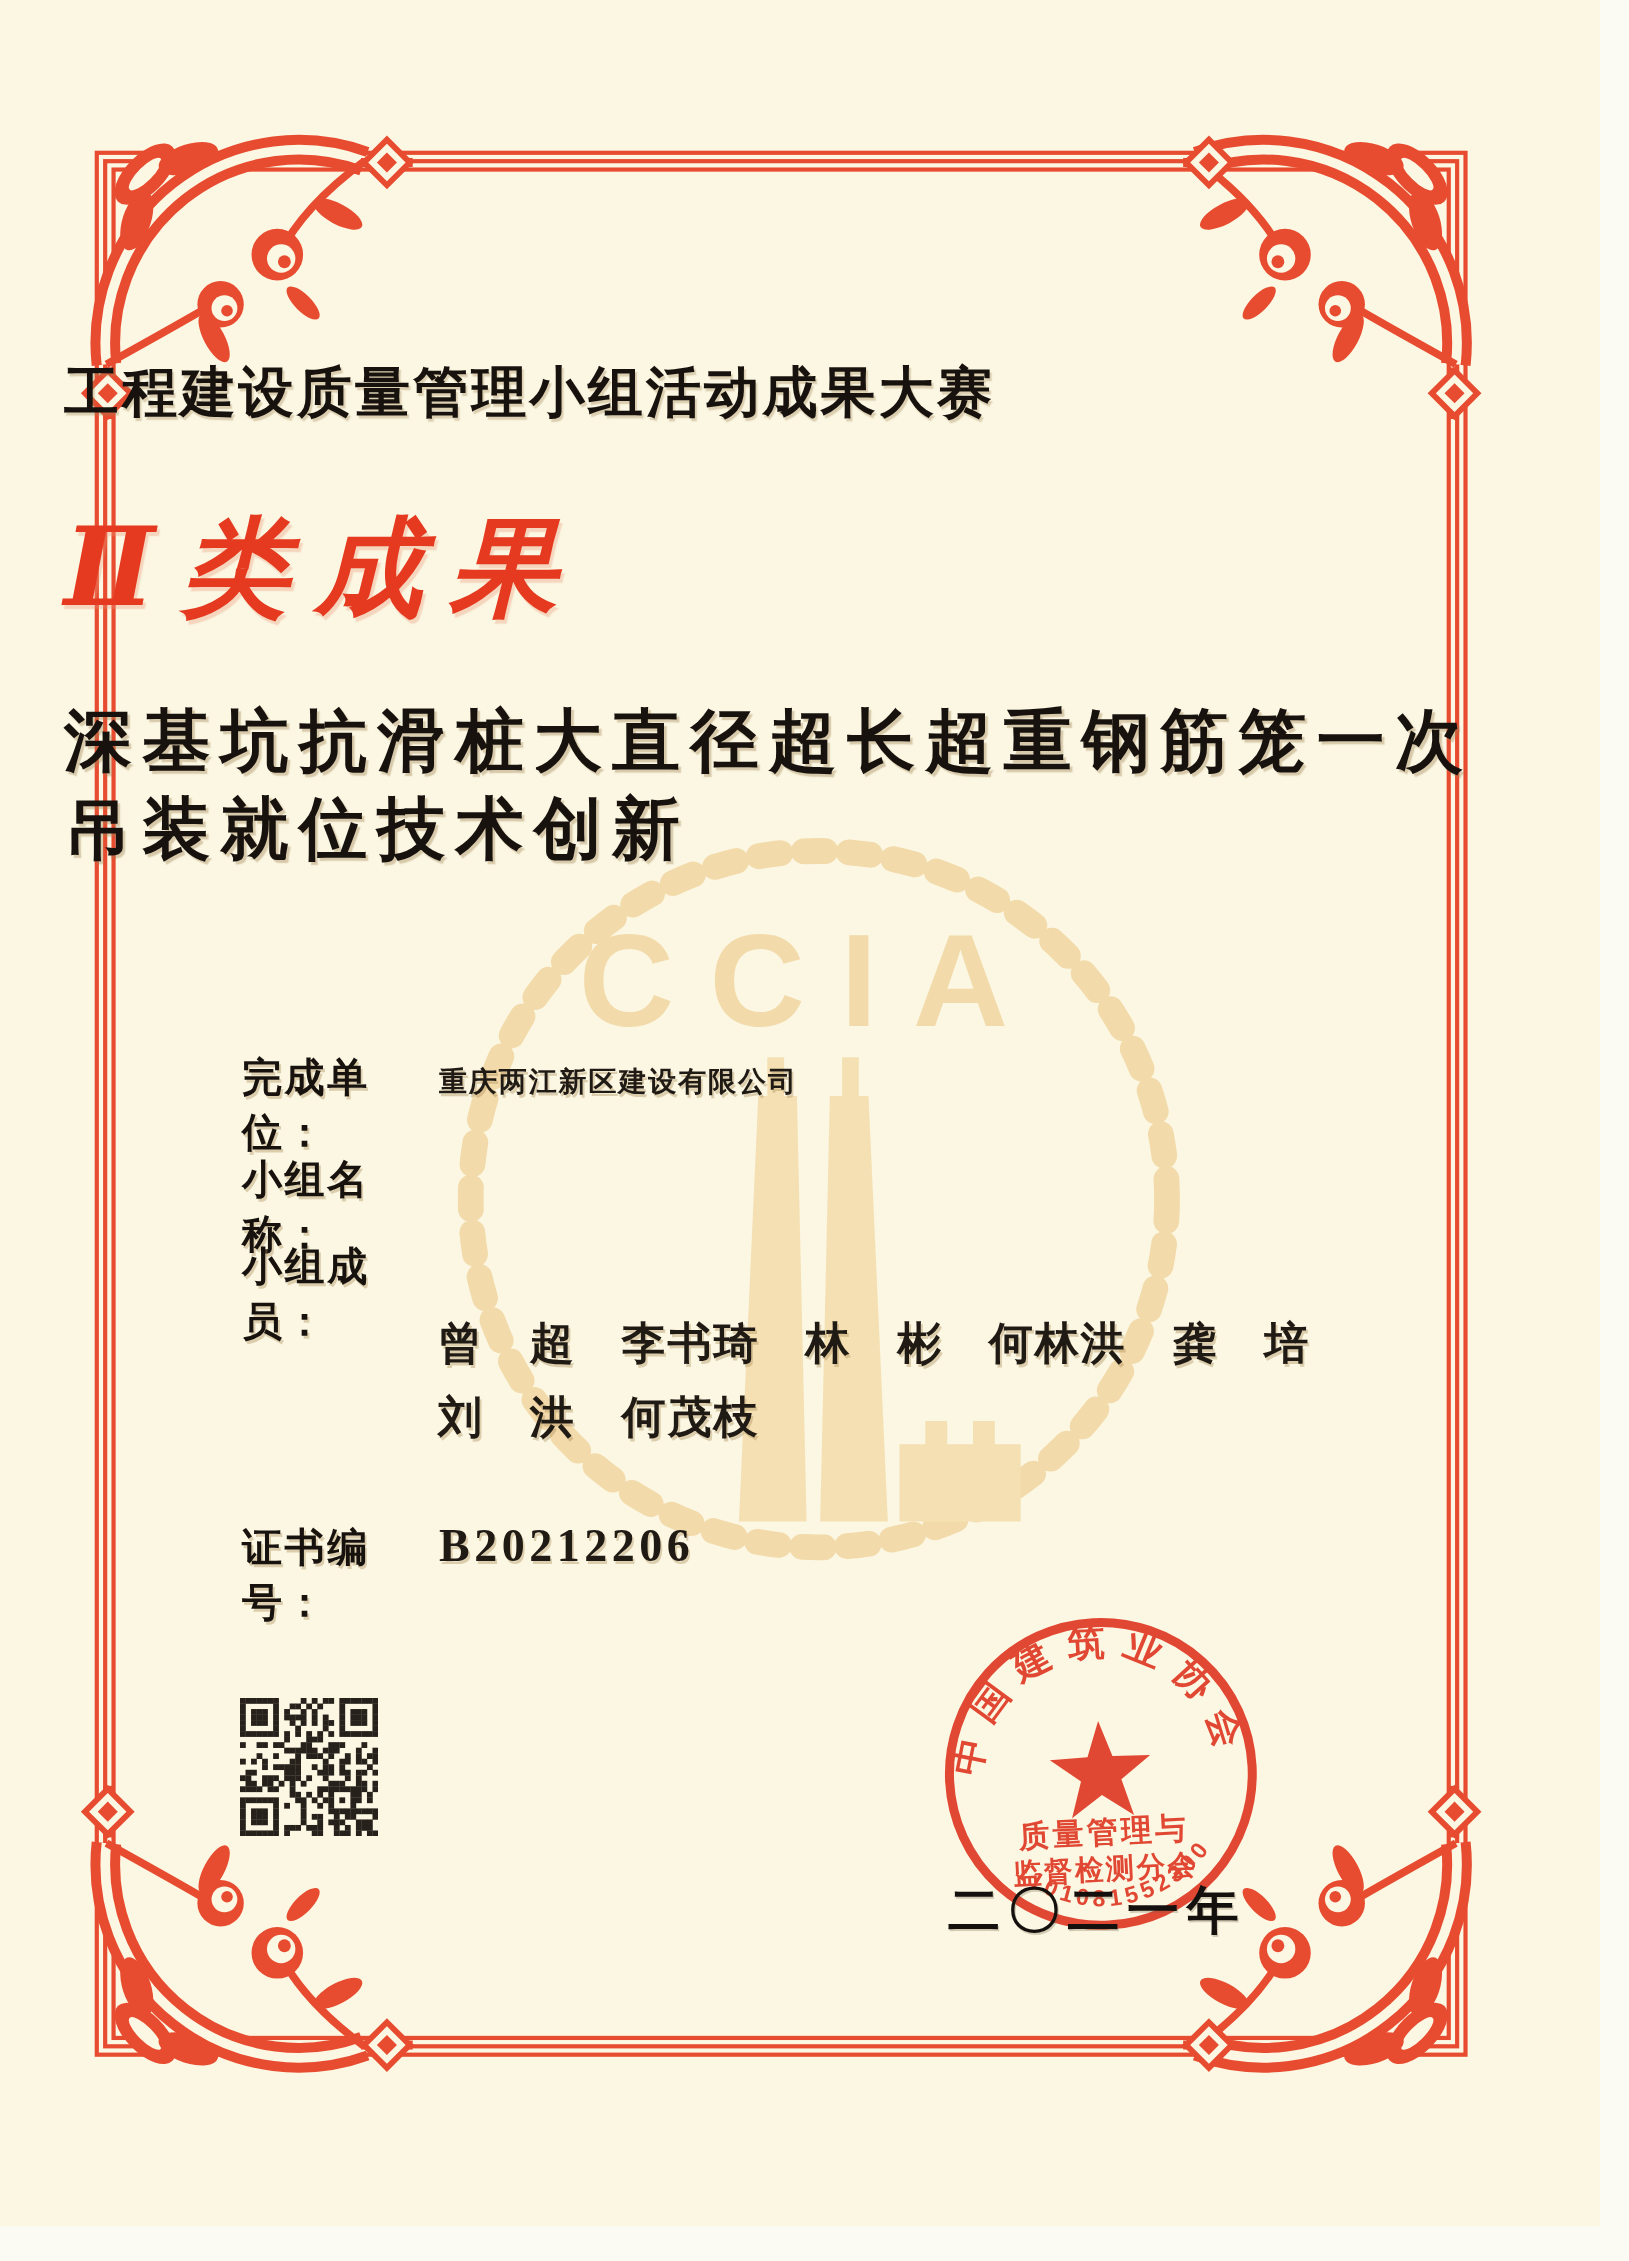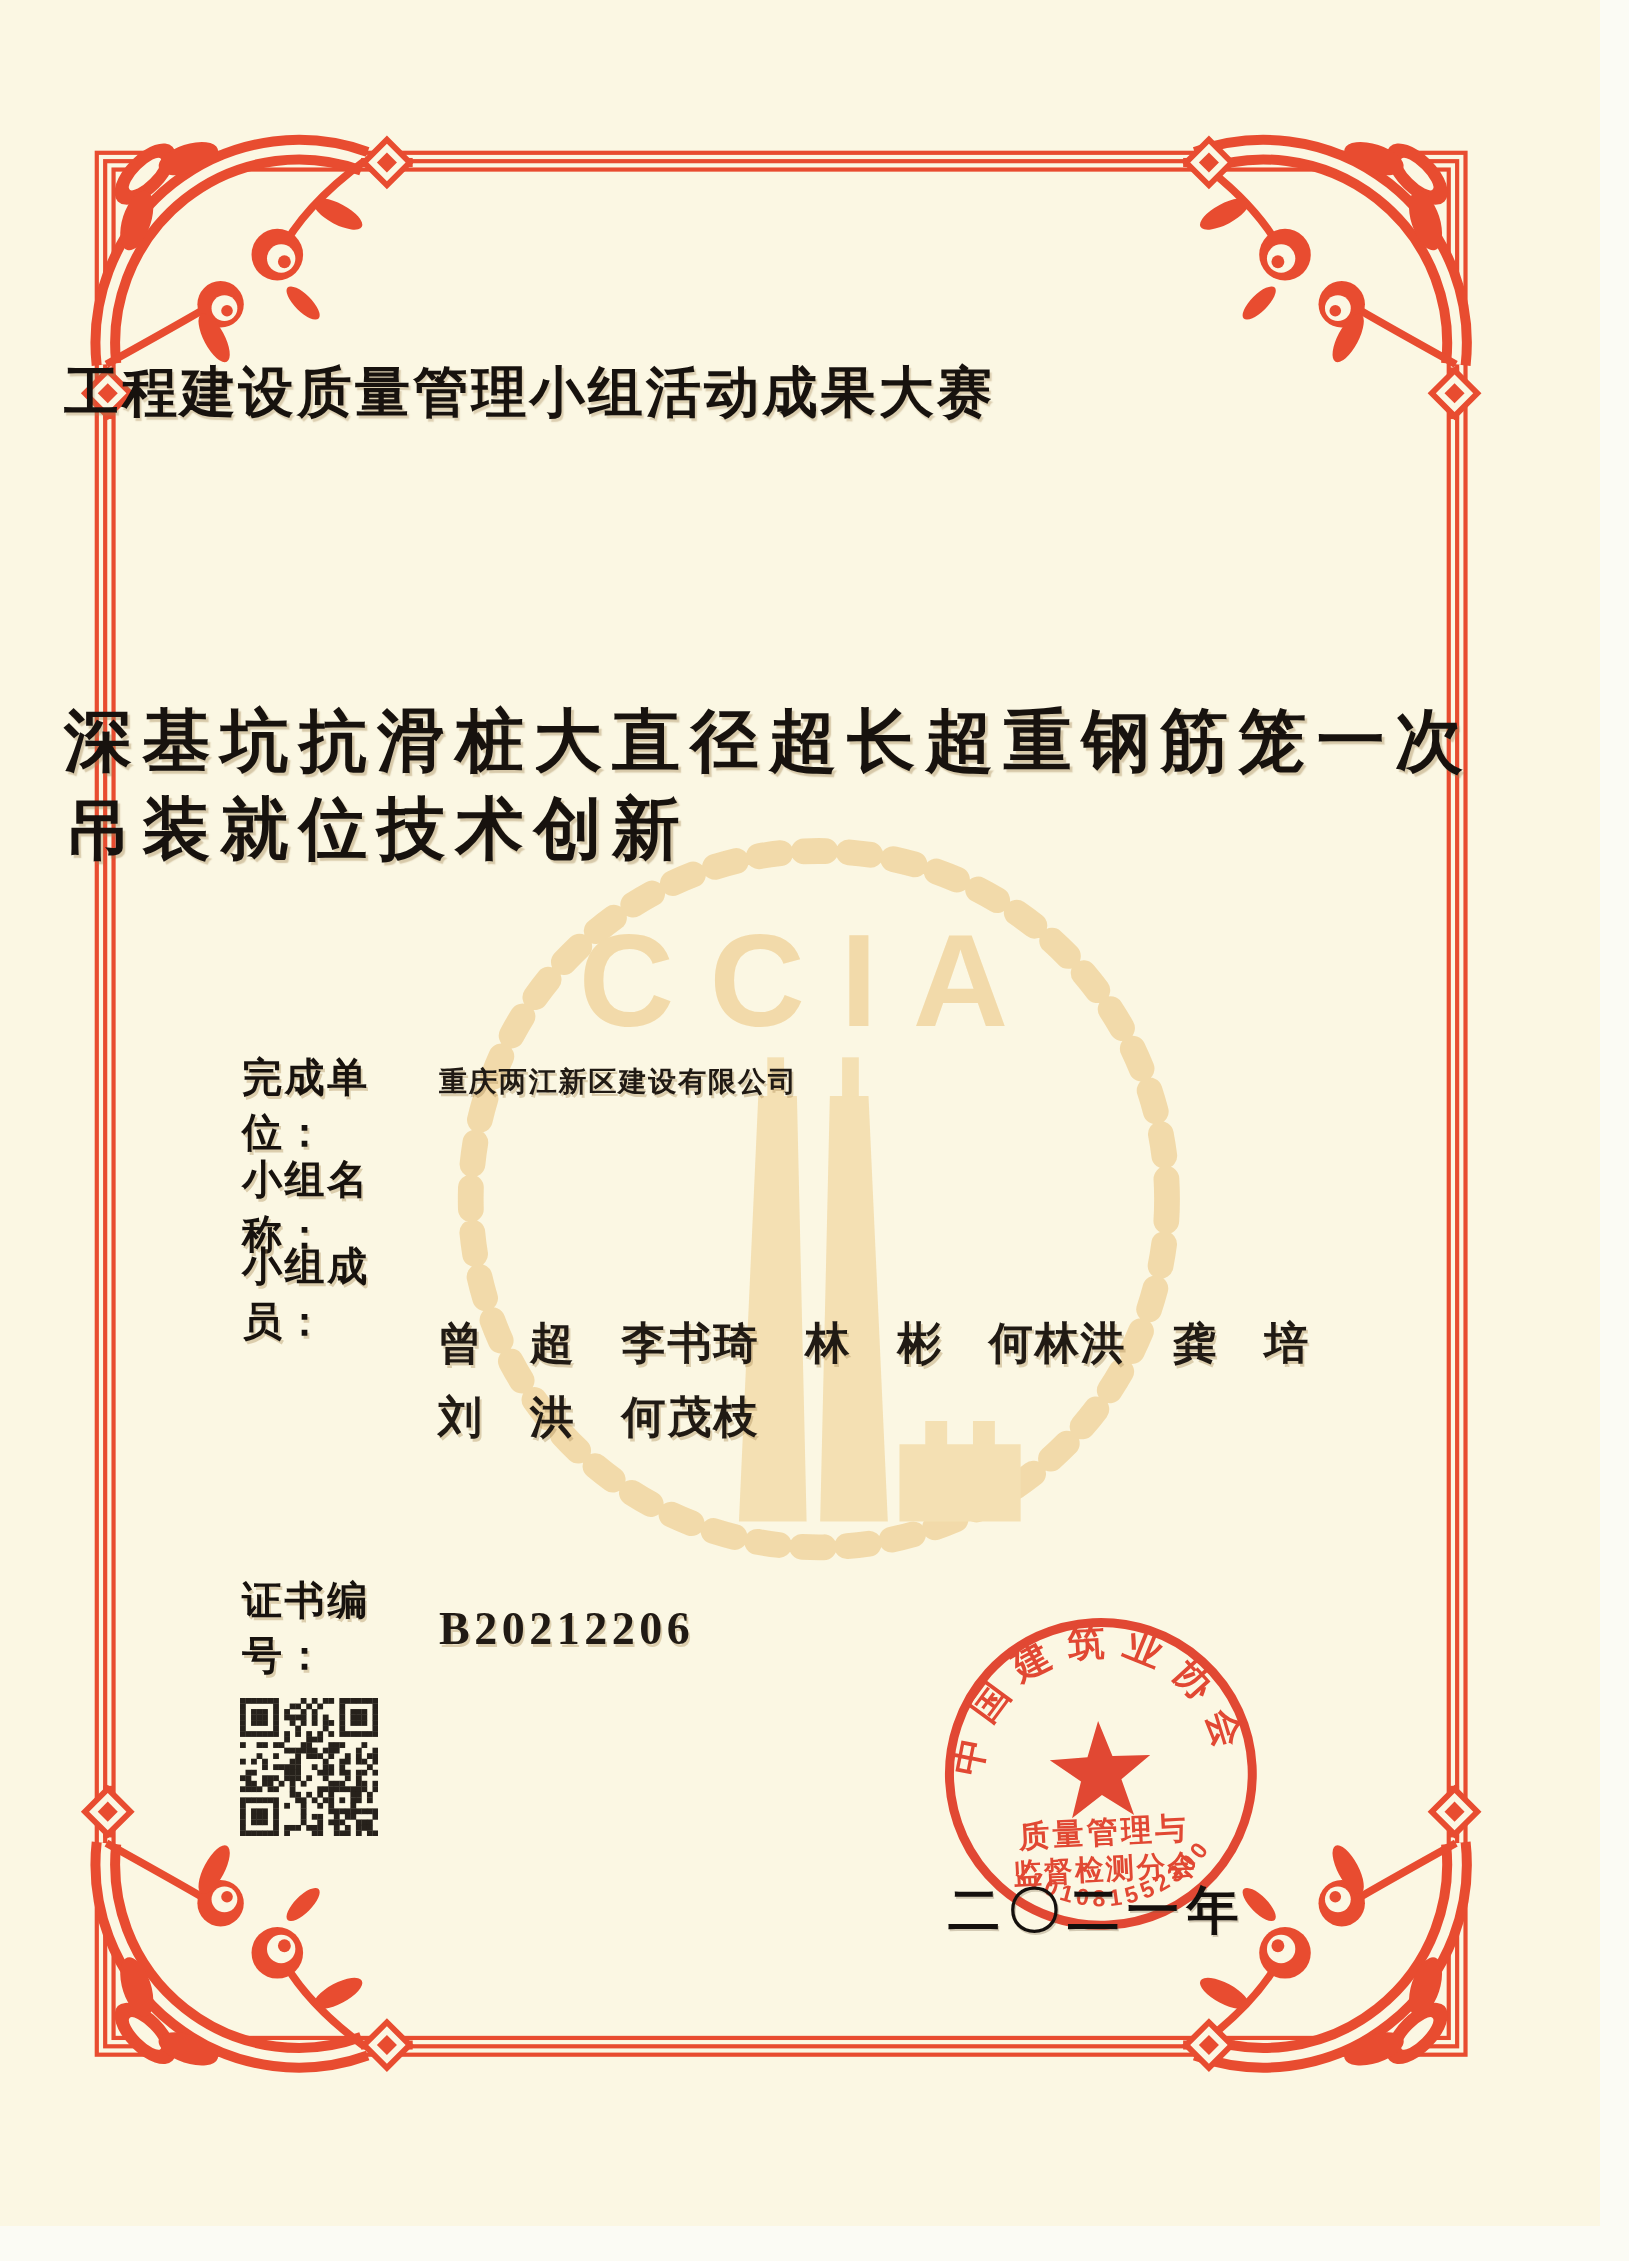--- a/index.html
+++ b/index.html
@@ -58,21 +58,21 @@
   .row-team{top:1152px;}
   .row-m1{top:1239px;}
   .member-cont{
     left:438px;
     font-size:44px;font-weight:600;letter-spacing:1.9px;color:#201a14;
     white-space:nowrap;z-index:3;
     text-shadow:1.9px 2.6px 0.6px rgba(170,140,88,.38);
   }
   .row-m2{top:1314px;}
   .row-m3{top:1388px;}
-  .row-cert{top:1573px;align-items:center;}
+  .row-cert{top:1519px;}
   .row-cert .val{
     font-family:"Liberation Serif",serif;
     font-size:46px;font-weight:600;letter-spacing:4.5px;
   }
   .year{
     left:948px;top:1876px;width:322px;
     text-align:left;
     font-size:52px;font-weight:bold;letter-spacing:7.7px;
     color:#14100d;
     z-index:6;
@@ -145,20 +145,21 @@
     <polygon points="1146,2360 1176,1700 1236,1700 1251,2360" fill="#f3dba8"></polygon>
     <polygon points="1272,2360 1287,1700 1347,1700 1377,2360" fill="#f3dba8"></polygon>
     <rect x="1190" y="1640" width="26" height="60" fill="#f3dba8"></rect>
     <rect x="1306" y="1640" width="26" height="60" fill="#f3dba8"></rect>
 
     <path d="M 1395 2240 h 40 v -36 h 34 v 36 h 40 v -36 h 34 v 36 h 40 v 120 h -188 Z" fill="#f3dba8"></path>
   </svg>
 
   <div class="abs centerband comp-title">工程建设质量管理小组活动成果大赛</div>
 
+  <div class="abs centerband award-class">Ⅱ类成果</div>
 
   <div class="abs centerband proj-title proj-l1">深基坑抗滑桩大直径超长超重钢筋笼一次</div>
   <div class="abs centerband proj-title proj-l2">吊装就位技术创新</div>
 
   <div class="abs info-row row-unit">
     <span class="lbl">完成单位：</span>
     <span class="val">重庆两江新区建设有限公司</span>
   </div>
 
   <div class="abs info-row row-team">

